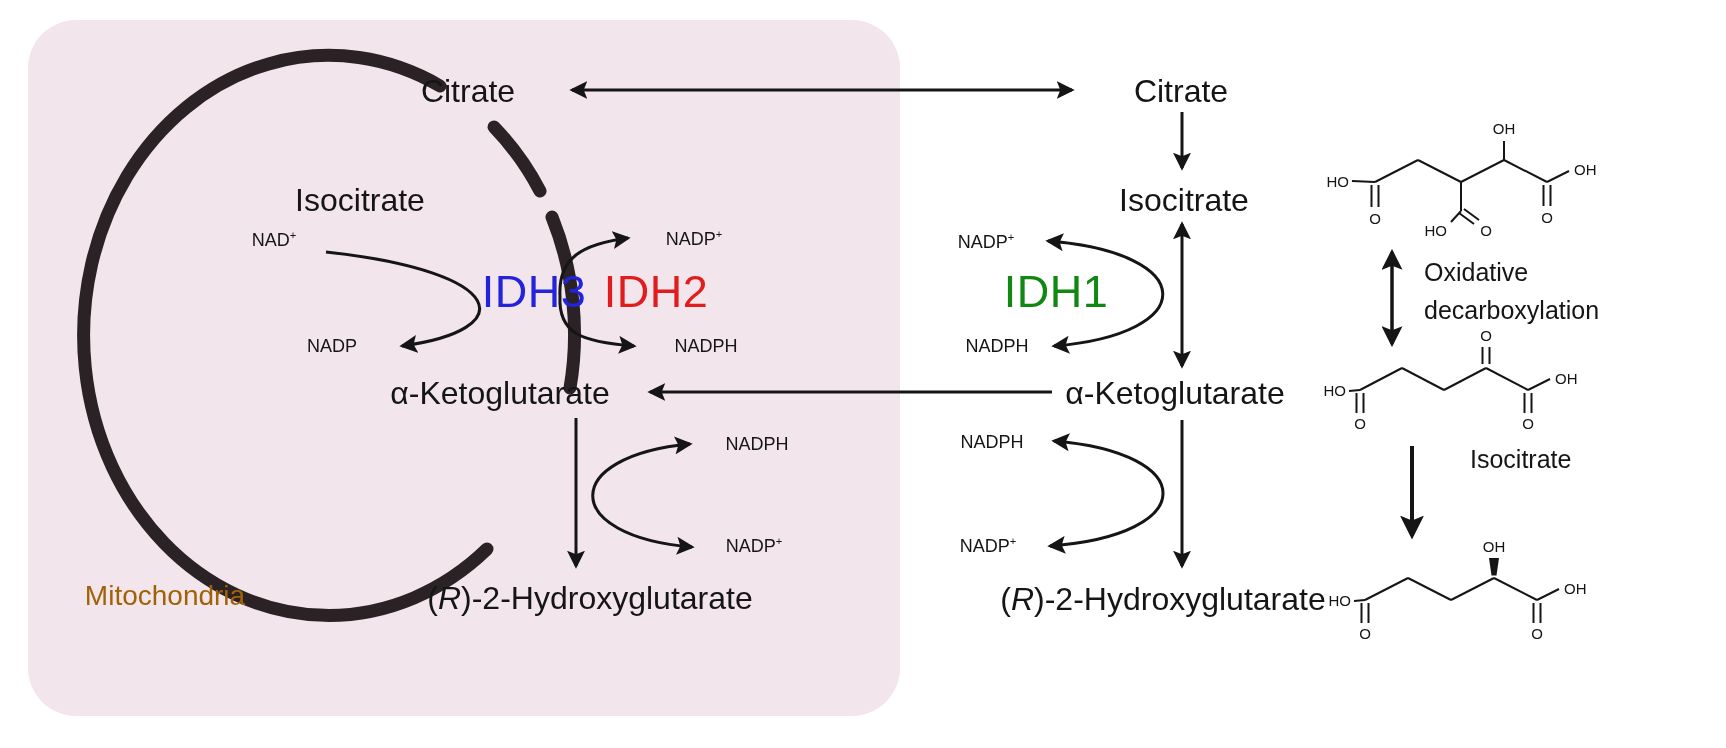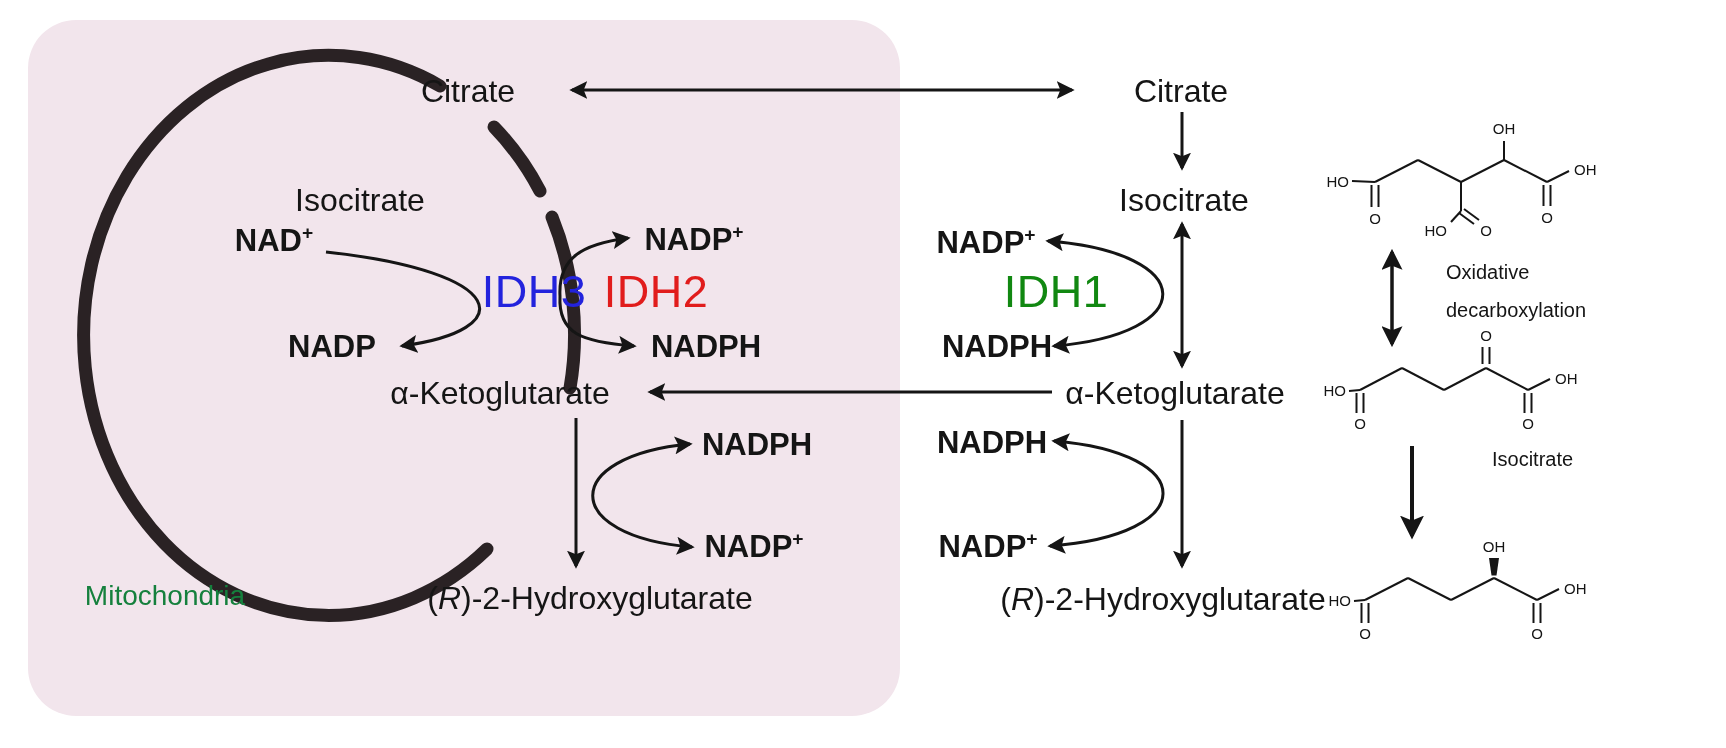--- a/index.html
+++ b/index.html
@@ -14,31 +14,31 @@
   #mito-box{
     position:absolute;left:28px;top:20px;width:872px;height:696px;
     background:#f2e5ec;border-radius:48px;
   }
   #arrow-layer{position:absolute;left:0;top:0;}
   .lbl{
     position:absolute;transform:translate(-50%,-50%);
     white-space:nowrap;line-height:1;color:#151515;text-align:center;
   }
   .met{font-size:32px;}
-  .cof{font-size:31px;font-weight:bold;}
+  .cof{font-size:18px;font-weight:normal;}
   .cof sup{font-size:0.62em;line-height:0;}
   .enz{font-size:45px;font-weight:normal;letter-spacing:0.5px;}
   .enz sup{font-size:0.55em;line-height:0;}
   .idh3{color:#2323dd;}
   .idh2{color:#e11c1c;}
   .idh2mut{color:#9a5353;}
   .idh1{color:#118811;}
   .idh1mut{color:#4b4b34;}
-  .mito-name{font-size:28px;color:#15803d;}
-  .rxn{font-size:20px;transform:translate(0,-50%);margin-left:22px;}
+  .mito-name{font-size:28px;color:#a16207;}
+  .rxn{font-size:25px;transform:translate(0,-50%);}
   .met em{font-style:italic;}
   svg text{font-family:"Liberation Sans","DejaVu Sans",sans-serif;font-size:15px;fill:#151515;}
   .ae{text-anchor:end;}
   .am{text-anchor:middle;}
   .as{text-anchor:start;}
 </style>
 </head>
 <body>
 
 <div id="stage">

